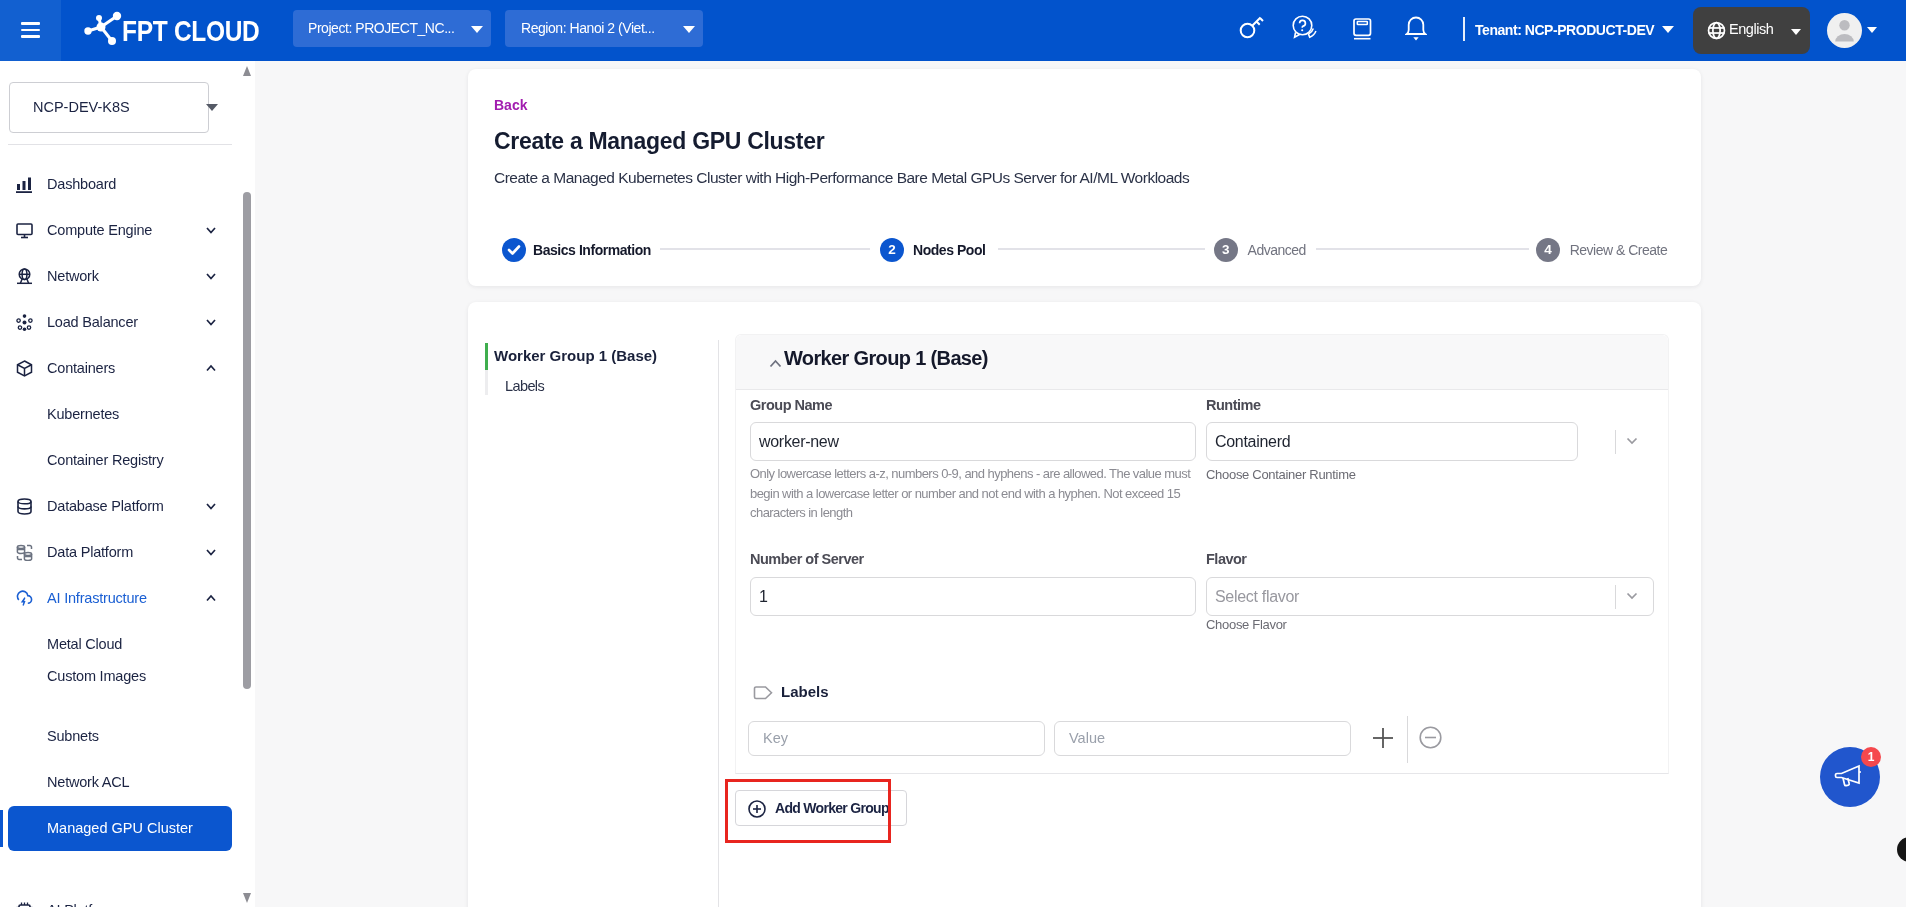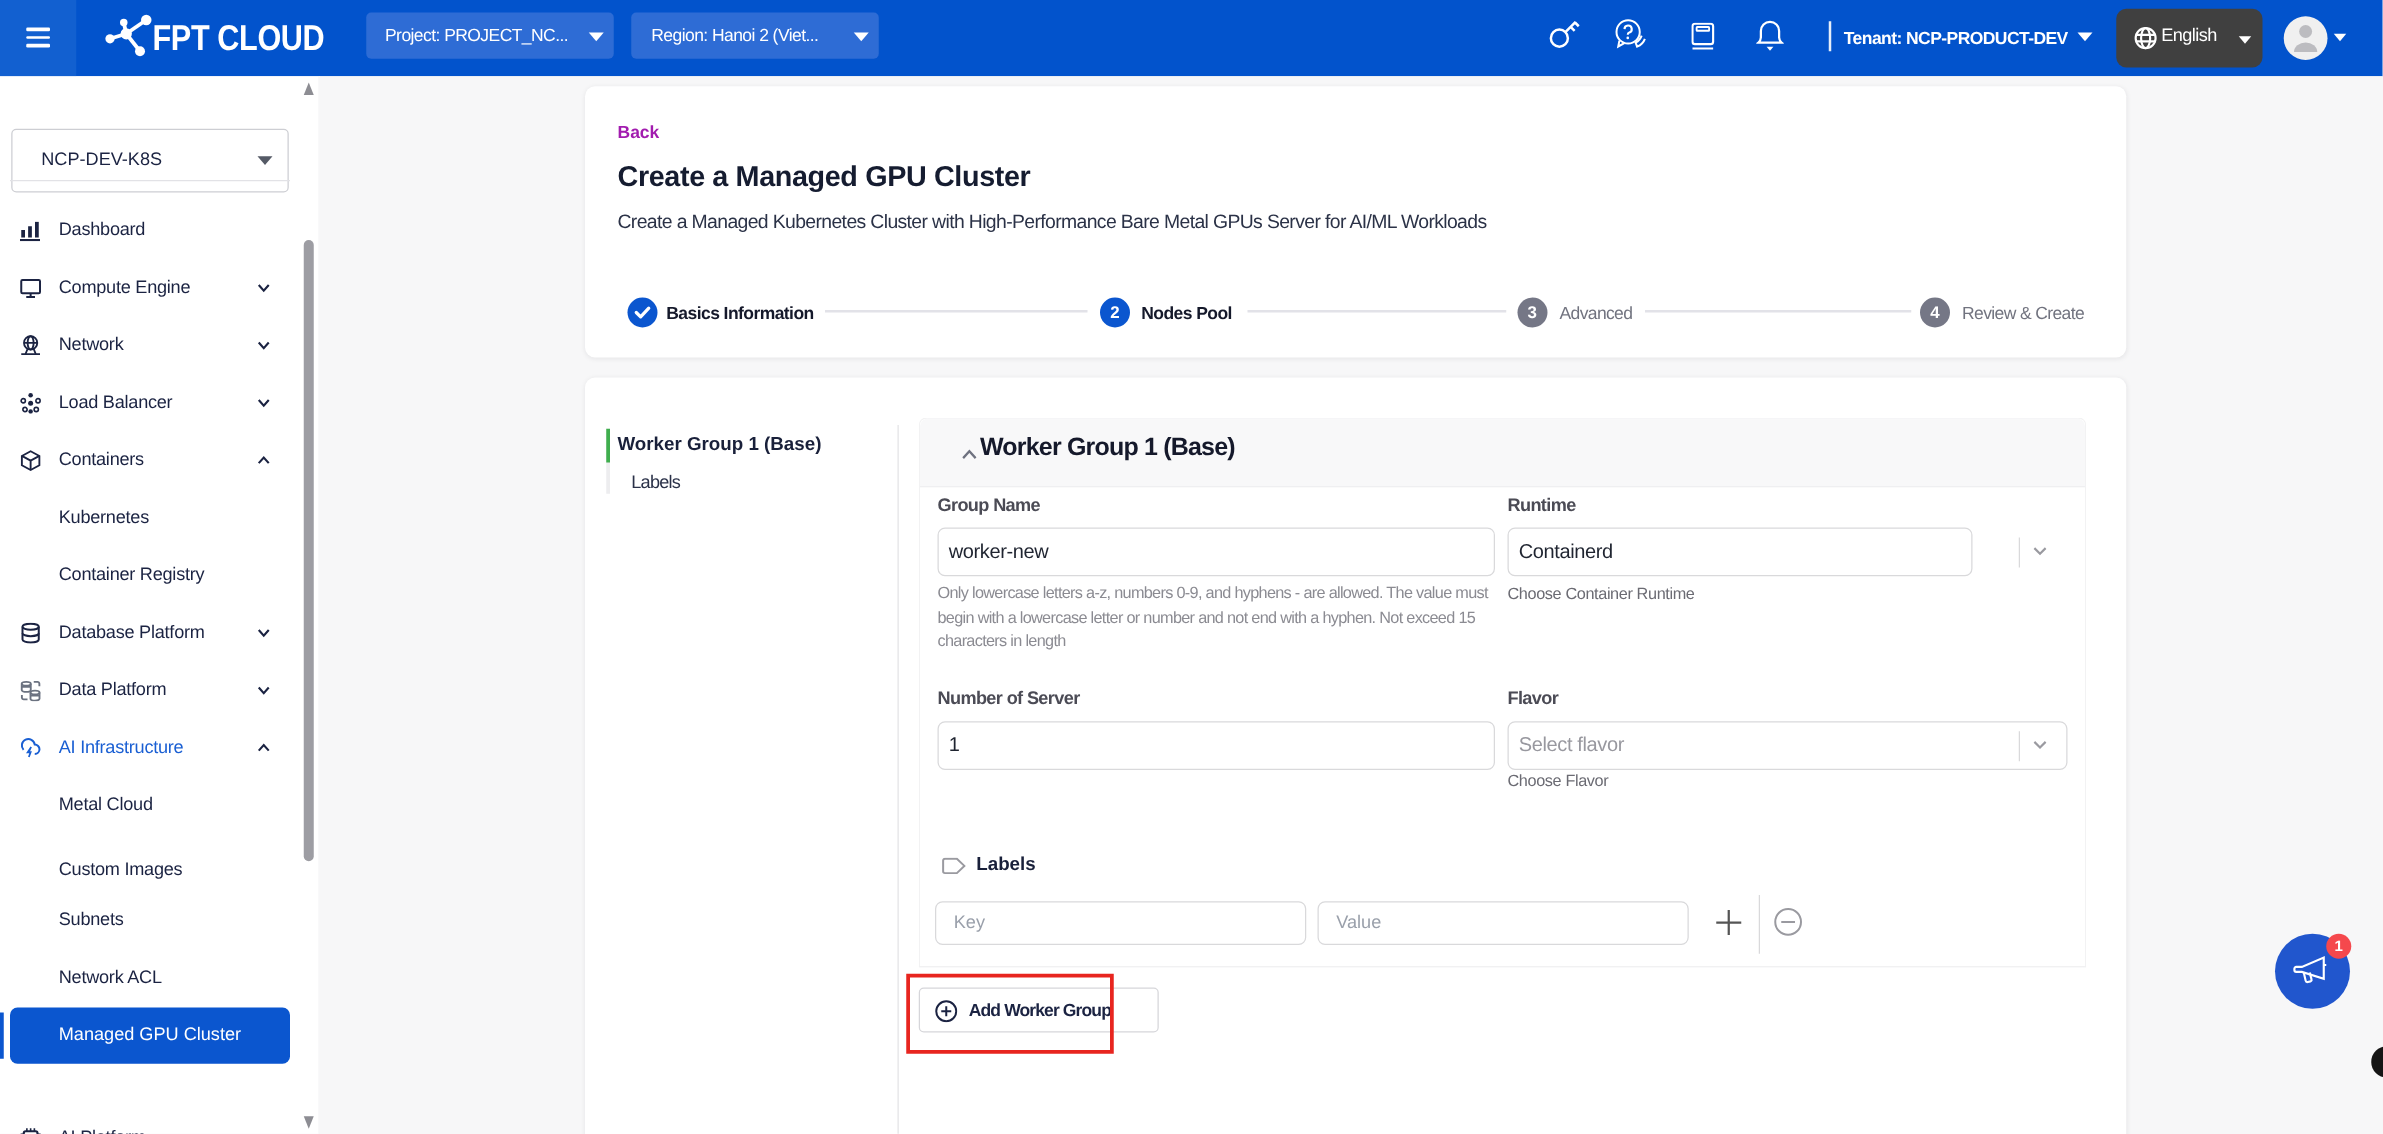--- a/index.html
+++ b/index.html
@@ -13,21 +13,21 @@
 #logo-text { position:absolute; left:122px; top:18px; color:#fff; font-size:24.5px; font-weight:bold; letter-spacing:-0.3px; transform:scaleY(1.17); transform-origin:50% 60%; }
 .navbtn { position:absolute; top:10px; height:37px; background:#2e6cd5; border-radius:4px; color:#fff; font-size:14px; letter-spacing:-0.45px; line-height:37px; }
 .navcaret { position:absolute; top:16px; width:0; height:0; border-left:6.5px solid transparent; border-right:6.5px solid transparent; border-top:7px solid #fff; }
 #tenant { position:absolute; left:1475px; top:0; height:61px; line-height:61px; color:#fff; font-size:14px; letter-spacing:-0.45px; font-weight:bold; }
 #engbtn { position:absolute; left:1693px; top:7px; width:117px; height:47px; background:#404040; border-radius:8px; }
 #avatar { position:absolute; left:1827px; top:13px; width:35px; height:35px; border-radius:50%; background:#f0f0f0; }
 .navdiv { position:absolute; left:1463px; top:17px; width:1.5px; height:24px; background:rgba(255,255,255,0.9); }
 
 
 #sidebar { position:absolute; left:0; top:61px; width:256px; height:846px; background:#fff; border-right:1px solid #ebebee; }
-#sb-select { position:absolute; left:9px; top:21px; width:222px; height:51px; border:1px solid #cdced3; border-radius:4px;margin-top:21px; }
+#sb-select { position:absolute; left:9px; top:21px; width:200px; height:51px; border:1px solid #cdced3; border-radius:4px; }
 #sb-select span { position:absolute; left:23px; top:16px; font-size:14.5px; color:#1b2342; }
 #sb-divider { position:absolute; left:8px; top:82.5px; width:224px; height:1px; background:#e2e2e6; }
 .mi { position:absolute; left:0; width:255px; height:46px; }
 .mi .ic { position:absolute; left:16px; top:15px; width:17px; height:17px; }
 .mi .tx { position:absolute; left:47px; top:0; line-height:46px; font-size:14.5px; letter-spacing:-0.2px; color:#1b2342; }
 .mi .ch { position:absolute; left:205px; top:17px; width:12px; height:12px; }
 .sub .tx { left:47px; }
 #sel-item { position:absolute; left:8px; top:745px; width:224px; height:45px; background:#0b56cf; border-radius:6px; }
 #sel-item span { position:absolute; left:39px; top:0; line-height:45px; font-size:14.5px; color:#fff; }
 #sb-accent { position:absolute; left:0; top:749px; width:3px; height:37px; background:#0b56cf; }
@@ -60,21 +60,21 @@
 #panel-h { position:absolute; left:0; top:0; width:932px; height:55px; background:#f8f8f9; border-bottom:1px solid #e9e9eb; border-radius:6px 6px 0 0; }
 #panel-title { position:absolute; left:48px; top:12px; font-size:20px; letter-spacing:-0.65px; font-weight:bold; color:#15192b; }
 .flabel { position:absolute; font-size:14.5px; letter-spacing:-0.5px; font-weight:bold; color:#4b4b55; }
 .finput { position:absolute; width:446px; height:38.5px; border:1px solid #d9d9db; border-radius:6px; background:#fff; font-size:16px; letter-spacing:-0.3px; color:#1f2430; line-height:37px; padding-left:8px; }
 .fhelp { position:absolute; font-size:13px; letter-spacing:-0.55px; color:#8b8b92; line-height:19.5px; }
 .fsub { position:absolute; font-size:13px; letter-spacing:-0.3px; color:#6b6b73; }
 .sel-sep { position:absolute; width:1px; height:24px; background:#d9d9db; top:7px; }
 .sel-chev { position:absolute; top:14px; width:12px; height:8px; }
 #labels-title { position:absolute; left:45px; top:348px; font-size:15px; font-weight:bold; color:#19203a; }
 .kinput { position:absolute; top:386px; width:297px; height:35px; border:1px solid #d9d9db; border-radius:6px; background:#fff; font-size:14.5px; color:#9aa0ab; line-height:33px; padding-left:14px; }
-#addbtn { position:absolute; left:267px; top:488px; width:192px; height:36px; border:1px solid #d6d6da; border-radius:4px; background:#fff; }
+#addbtn { position:absolute; left:267px; top:488px; width:172px; height:36px; border:1px solid #d6d6da; border-radius:4px; background:#fff; }
 #addbtn span { position:absolute; left:39px; top:0; line-height:34px; font-size:14px; letter-spacing:-0.7px; font-weight:bold; color:#1b2342; white-space:nowrap; }
 #redbox { position:absolute; left:257px; top:477px; width:166px; height:64px; border:3px solid #e8251f; }
 
 
 #chatfab { position:absolute; left:1820px; top:747px; width:60px; height:60px; border-radius:50%; background:#2156cd; }
 #chatbadge { position:absolute; left:1861px; top:747px; width:20px; height:20px; border-radius:50%; background:#f5484d; color:#fff; font-size:12px; font-weight:bold; text-align:center; line-height:20px; }
 #blackdot { position:absolute; left:1897px; top:837px; width:25px; height:25px; border-radius:50%; background:#151515; }
 </style>
 </head>
 <body>
@@ -254,21 +254,21 @@
         <path d="M9.5 7.5 L6.5 12 h2.5 l-1.5 4" stroke-width="1.5" fill="#1a5fd3"></path>
       </svg>
       <span class="tx" style="color:#1a5fd3;">AI Infrastructure</span>
       <svg class="ch" viewBox="0 0 12 12" fill="none" stroke="#1b2342" stroke-width="1.7">
         <path d="M2 8.5 L6 4 L10 8.5"></path>
       </svg>
     </div>
   <div class="mi sub" style="top:560px;">
       <span class="tx">Metal Cloud</span>
     </div>
-  <div class="mi sub" style="top:612px;padding-left:36px;">
+  <div class="mi sub" style="top:592px;padding-left:36px;">
       <span class="tx">Custom Images</span>
     </div>
   <div class="mi sub" style="top:652px;">
       <span class="tx">Subnets</span>
     </div>
   <div class="mi sub" style="top:698px;">
       <span class="tx">Network ACL</span>
     </div>
   <div id="sel-item">
       <span>Managed GPU Cluster</span>

